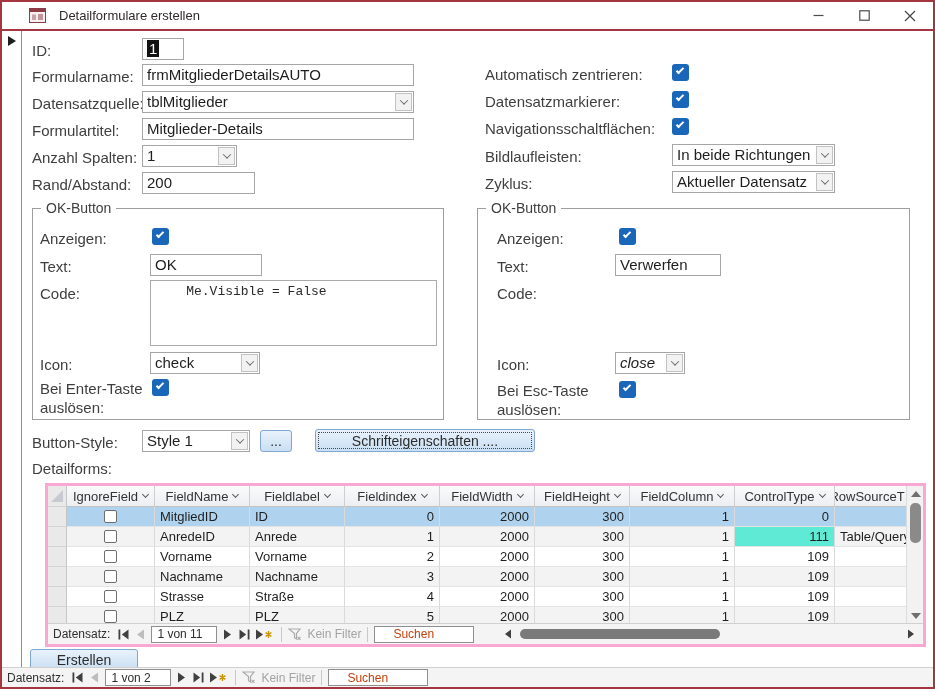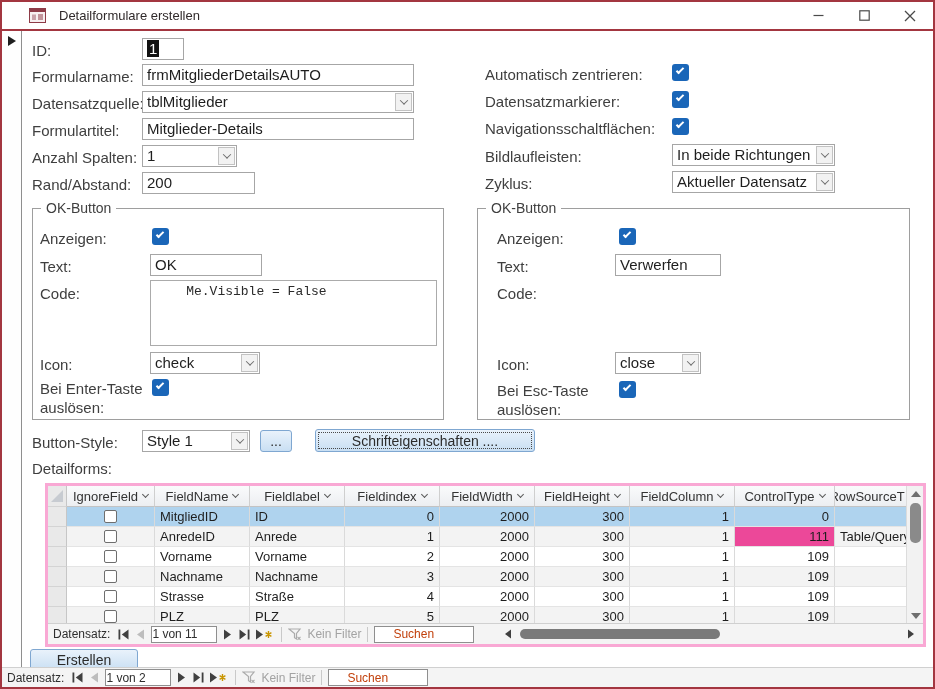--- a/index.html
+++ b/index.html
@@ -80,21 +80,21 @@
 
   
   .navbar{ background:#f4f4f4; border-top:1px solid #d0d0d0; display:flex; align-items:center;
            font-size:12px; color:#2e2e2e; }
   .subnav{ position:absolute; left:0; right:0; bottom:0; height:21px; }
   .mainnav{ position:absolute; left:0; right:0; bottom:0; height:20px; }
   .nav-label{ margin:0 5px 0 5px; }
   .nav-btn{ width:17px; height:16px; display:flex; align-items:center; justify-content:center; }
   .nav-btn.wide{ width:22px; }
   .pos-box{ width:66px; height:17px; background:#fff; border:1px solid #8f8f8f; display:flex;
-            align-items:center; margin:0 2px; }
+            align-items:center; padding-left:5px; margin:0 2px; }
   .nav-sep{ width:1px; height:15px; background:#c9c9c9; margin:0 6px; }
   .filter{ color:#a3a3a3; display:flex; gap:5px; align-items:center; }
   .search-box{ width:100px; height:17px; background:#fff; border:1px solid #8f8f8f; display:flex;
                align-items:center; padding-left:18px; color:#c2410c; }
   .hscroll{ flex:1; position:relative; height:100%; }
   .hs-arrow{ position:absolute; top:5px; display:flex; }
   .hs-thumb{ position:absolute; left:46px; top:5px; width:200px; height:10px; background:#7a7a7a;
              border-radius:5px; }
 </style>
 </head>
@@ -206,21 +206,21 @@
     <span class="legend">OK-Button</span>
   </div>
   <span class="lbl" style="left:495px;top:228px;">Anzeigen:</span>
   <span class="cb" style="left:617px;top:226px;">
       <i></i>
     </span>
   <span class="lbl" style="left:495px;top:256px;">Text:</span>
   <div class="txt" style="left:613px;top:252px;width:106px;">Verwerfen</div>
   <span class="lbl" style="left:495px;top:283px;">Code:</span>
   <span class="lbl" style="left:495px;top:354px;">Icon:</span>
-  <div class="combo" style="left:613px;top:350px;width:86px;"><span>close</span><span class="arrow">
+  <div class="combo" style="left:613px;top:350px;width:70px;font-style:italic;"><span>close</span><span class="arrow">
         <i></i>
       </span></div>
   <span class="lbl wrap" style="left:495px;top:379px;width:112px;">Bei Esc-Taste auslösen:</span>
   <span class="cb" style="left:617px;top:379px;">
       <i></i>
     </span>
 
   <span class="lbl" style="left:30px;top:432px;">Button-Style:</span>
   <div class="combo" style="left:140px;top:428px;width:108px;"><span>Style 1</span><span class="arrow">
         <i></i>
@@ -291,21 +291,21 @@
           <div class="cell selcell c-sel"></div>
           <div class="cell c0" style="background: rgb(243, 243, 243);">
             <div class="tcb"></div>
           </div>
           <div class="cell c1" style="background: rgb(243, 243, 243);">AnredeID</div>
           <div class="cell c2" style="background: rgb(243, 243, 243);">Anrede</div>
           <div class="cell c3 num" style="background: rgb(243, 243, 243);">1</div>
           <div class="cell c4 num" style="background: rgb(243, 243, 243);">2000</div>
           <div class="cell c5 num" style="background: rgb(243, 243, 243);">300</div>
           <div class="cell c6 num" style="background: rgb(243, 243, 243);">1</div>
-          <div class="cell c7 num" style="background: #ec4899;">111</div>
+          <div class="cell c7 num" style="background: #5eead4;">111</div>
           <div class="cell c8" style="background: rgb(243, 243, 243);">Table/Query</div>
         </div>
         <div class="row">
           <div class="cell selcell c-sel"></div>
           <div class="cell c0" style="background: rgb(255, 255, 255);">
             <div class="tcb"></div>
           </div>
           <div class="cell c1" style="background: rgb(255, 255, 255);">Vorname</div>
           <div class="cell c2" style="background: rgb(255, 255, 255);">Vorname</div>
           <div class="cell c3 num" style="background: rgb(255, 255, 255);">2</div>

